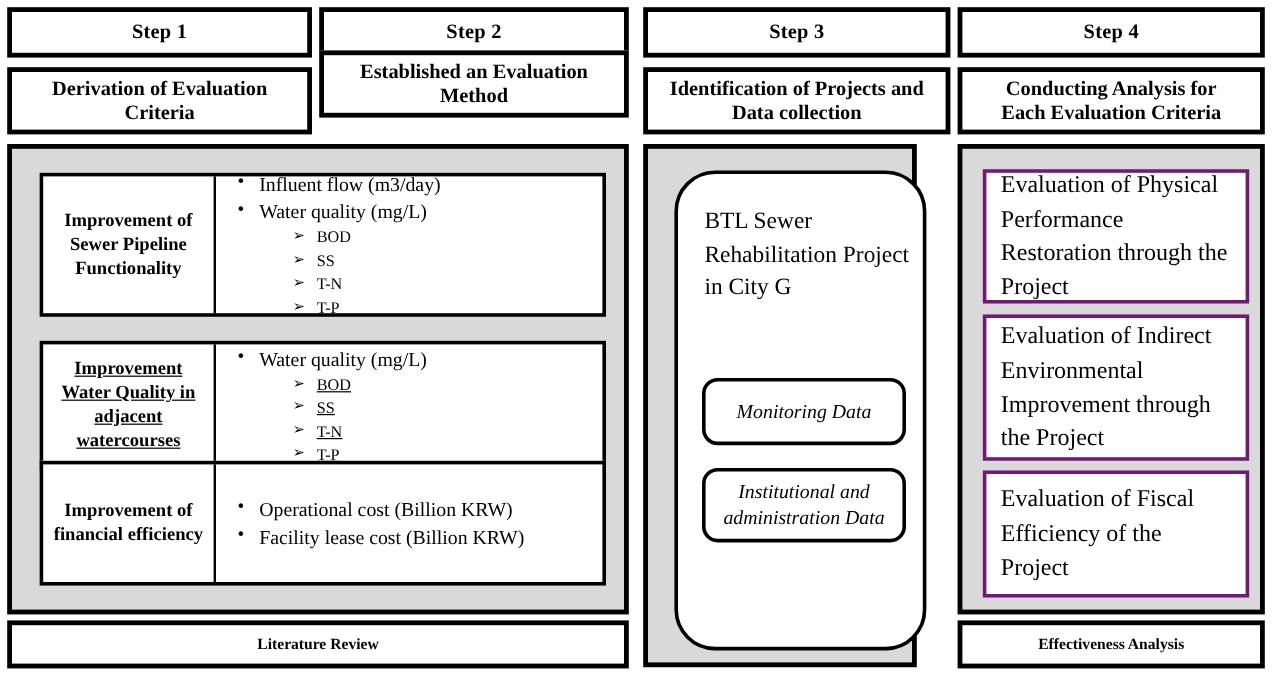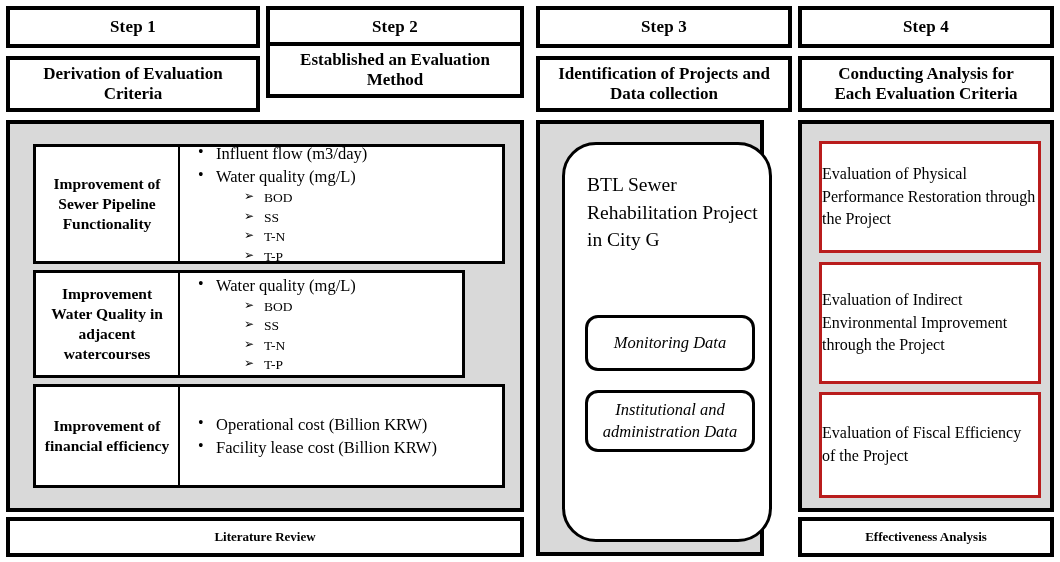--- a/index.html
+++ b/index.html
@@ -142,26 +142,26 @@
     font-size: 16.5px;
     line-height: 1.32;
     padding: 2px 10px;
     font-style: italic;
   }
 
   
   .eval-box {
     position: absolute;
     box-sizing: border-box;
-    border: 3px solid #b91c1c;
-    background: #ffffff;
-    display: flex;
-    align-items: center;
-    padding: 4px 0;
-    font-size: 16px;
+    border: 3px solid #701a75;
+    background: #ffffff;
+    display: flex;
+    align-items: center;
+    padding: 4px 12px;
+    font-size: 20px;
     line-height: 1.42;
     text-align: left;
   }
 
   
   .footer-box {
     position: absolute;
     box-sizing: border-box;
     border: 4px solid #000;
     background: #ffffff;
@@ -218,21 +218,21 @@
               <li>BOD</li>
               <li>SS</li>
               <li>T-N</li>
               <li>T-P</li>
             </ul>
           </li>
         </ul>
       </div>
     </div>
 
-    <div class="crit-row" style="left:23px; top:146px; width:432px; height:108px;">
+    <div class="crit-row" style="left:23px; top:160px; width:472px; height:108px;text-decoration:underline;">
       <div class="crit-name">Improvement Water Quality in adjacent watercourses</div>
       <div class="crit-body">
         <ul class="bul">
           <li>
             <span class="btxt">Water quality (mg/L)</span>
             <ul class="sub">
               <li>BOD</li>
               <li>SS</li>
               <li>T-N</li>
               <li>T-P</li>

